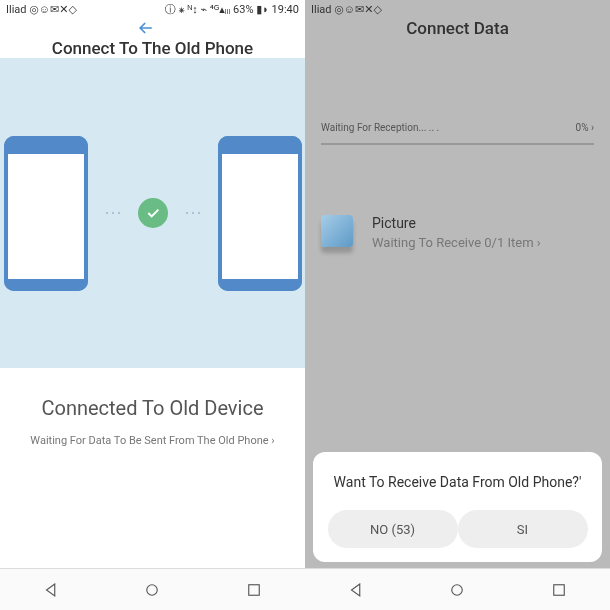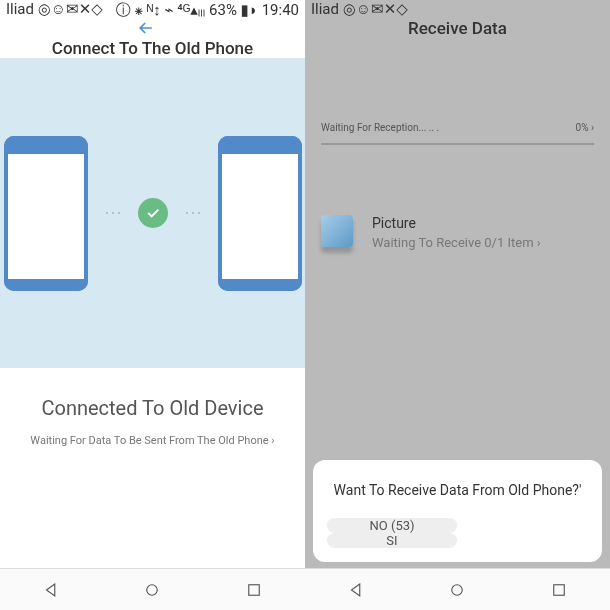--- a/index.html
+++ b/index.html
@@ -1,19 +1,19 @@
 <!DOCTYPE html>
 <html><head>
 <meta charset="utf-8">
 <style>
 * { margin: 0; padding: 0; box-sizing: border-box; font-family: -apple-system, BlinkMacSystemFont, "Segoe UI", Roboto, sans-serif; }
 body { width: 610px; height: 610px; display: flex; background: #fff; }
 .screen { width: 305px; height: 610px; display: flex; flex-direction: column; position: relative; }
 .screen.right { background: #bababa; }
-.statusbar { height: 18px; display: flex; align-items: center; font-size: 15px; padding: 4px 6px; background: #fff; color: #333; position: relative; z-index: 3; }
+.statusbar { height: 18px; display: flex; align-items: center; font-size: 11px; padding: 4px 6px; background: #fff; color: #333; position: relative; z-index: 3; }
 .statusbar .left { flex: 0 0 auto; }
 .statusbar .right { margin-left: auto; flex: 0 0 auto; }
 .header { height: 40px; display: flex; align-items: center; padding: 0 12px; background: #fff; font-size: 17px; font-weight: 500; color: #333; flex-direction: column; }
 .header .back { margin-right: 14px; display: flex; align-items: center; }
 .screen.right .header { background: transparent; color: #333; font-size: 17px; font-weight: 500; }
 .screen.right .statusbar { background: transparent; }
 .blue-area { background: #d6e8f2; height: 310px; display: flex; align-items: center; justify-content: center; gap: 18px; }
 .phone { width: 84px; height: 155px; background: #fff; border: 4px solid #5189c9; border-radius: 10px; position: relative; }
 .phone::before { content: ""; position: absolute; top: -4px; left: -4px; right: -4px; height: 18px; background: #5189c9; border-radius: 10px 10px 0 0; }
 .phone::after { content: ""; position: absolute; bottom: -4px; left: -4px; right: -4px; height: 12px; background: #5189c9; border-radius: 0 0 10px 10px; }
@@ -28,21 +28,21 @@
 .nav-btn svg { width: 18px; height: 18px; }
 .progress-line { display: flex; align-items: center; padding: 64px 16px 4px; font-size: 10px; color: #555; position: relative; z-index: 2; }
 .progress-line .spacer { flex: 1; }
 .progress-bar { height: 2px; background: #999; margin: 6px 16px 0; position: relative; z-index: 2; }
 .item-row { display: flex; align-items: flex-start; padding: 70px 16px 0; gap: 19px; position: relative; z-index: 2; }
 .item-icon { width: 32px; height: 32px; background: linear-gradient(135deg, #a6cde8, #5e9ac7); border-radius: 4px; box-shadow: 0 6px 4px rgba(0,0,0,0.2); }
 .item-text .tt { font-size: 14px; color: #333; }
 .item-text .ss { font-size: 13px; color: #777; margin-top: 4px; }
 .dialog { position: absolute; left: 8px; right: 8px; bottom: 48px; background: #fff; border-radius: 12px; padding: 22px 14px 14px; z-index: 2; }
 .dialog-title { font-size: 14px; color: #333; text-align: center; margin-bottom: 20px; }
-.dialog-buttons { display: flex; gap: 0; justify-content: center; flex-direction: column; }
+.dialog-buttons { display: flex; gap: 0; justify-content: center; }
 .dbtn { flex: 1; max-width: 130px; height: 38px; border: none; border-radius: 20px; background: #eee; color: #555; font-size: 13px; }
 </style>
 </head>
 <body>
 
 <div class="screen left">
   <div class="statusbar">
     <span class="left">Iliad ◎☺✉✕◇</span>
     <span class="right">ⓘ ⁕ ᴺ↕ ⌁ ⁴ᴳ▴ₗₗₗ 63% ▮◗ 19:40</span>
   </div>
@@ -94,21 +94,21 @@
         </svg>
       </div>
   </div>
 </div>
 
 <div class="screen right">
   <div class="statusbar">
     <span class="left">Iliad ◎☺✉✕◇</span>
   </div>
   <div class="header">
-    <span>Receive Data</span>
+    <span>Connect Data</span>
   </div>
   <div class="progress-line">
     <span>Waiting For Reception... .. .</span>
     <span class="spacer"></span>
     <span>0% ›</span>
   </div>
   <div class="progress-bar"></div>
   <div class="item-row">
     <div class="item-icon"></div>
     <div class="item-text">

